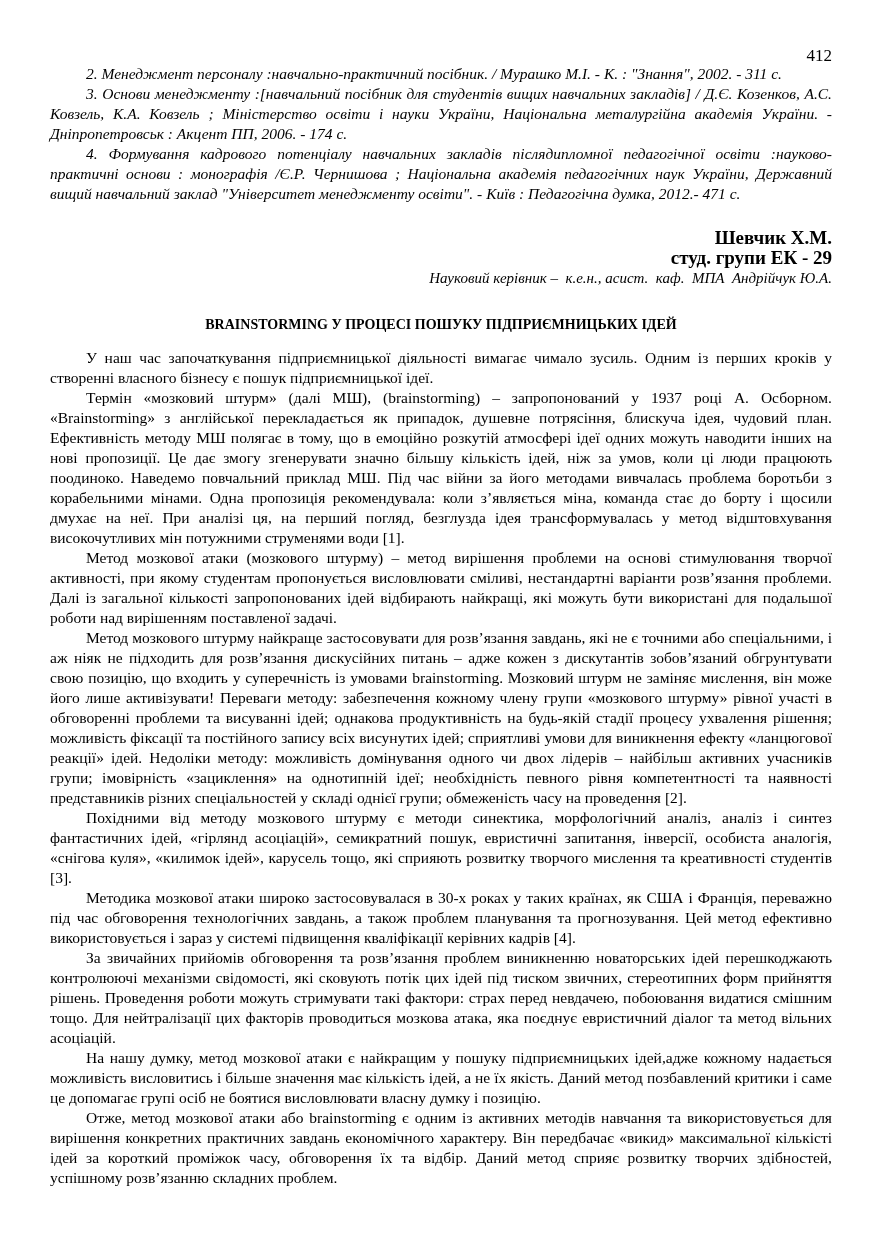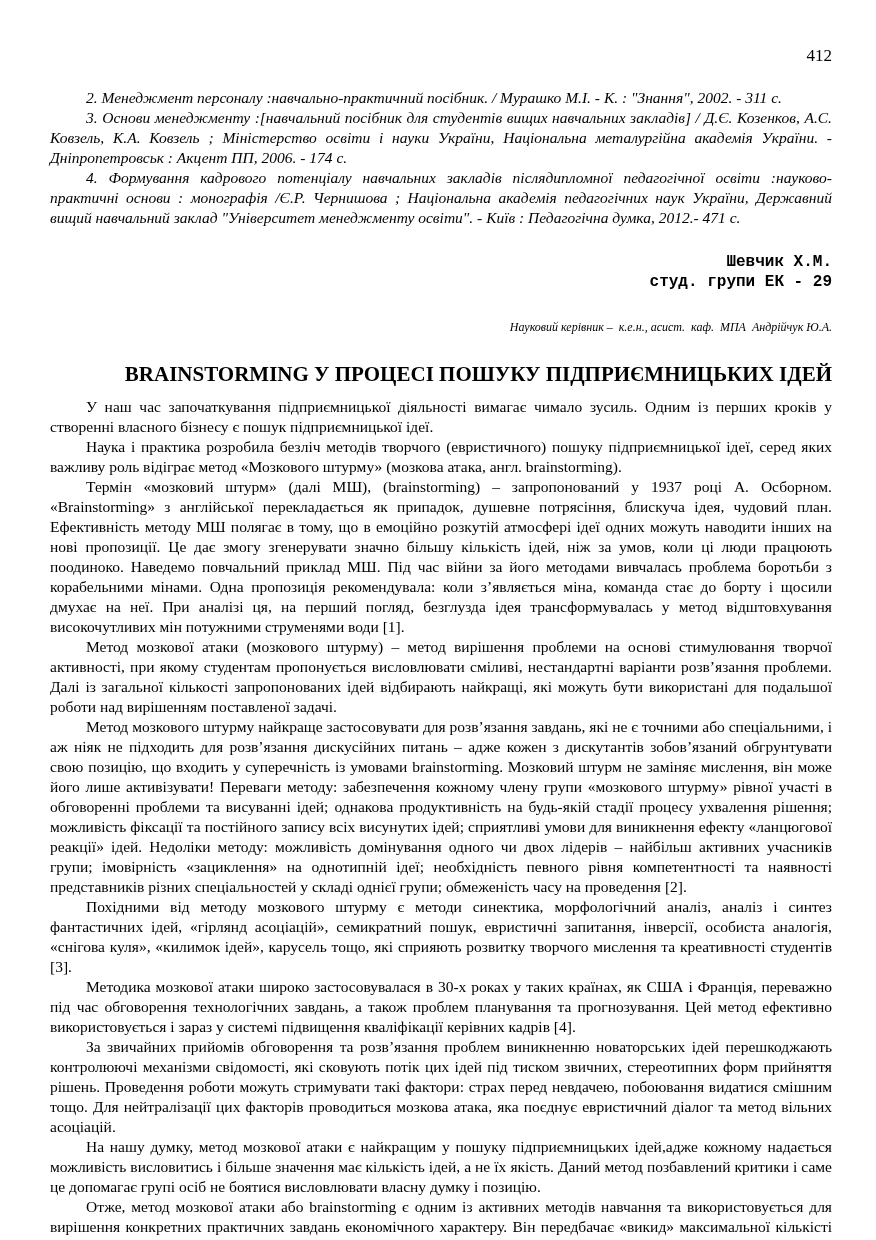--- a/index.html
+++ b/index.html
@@ -19,48 +19,46 @@
     padding: 0 44px 0 50px;
   }
   .page-number {
     position: absolute;
     top: 46px;
     right: 44px;
     font-size: 17px;
     line-height: 20px;
   }
   .refs-top {
-    padding-top: 88px;
+    padding-top: 64px;
     font-style: italic;
     font-size: 15.5px;
     line-height: 20px;
     text-align: justify;
   }
   .refs-top .ref { margin: 0; text-indent: 36px; }
   .author-block {
     margin-top: 24px;
     text-align: right;
   }
   .author-name, .author-group {
     font-weight: bold;
-    font-size: 16px;
+    font-size: 19px;
     line-height: 20px;
-    font-family: Liberation Mono, monospace;
   }
   .supervisor {
     font-style: italic;
-    font-size: 12px;
+    font-size: 15px;
     line-height: 20px;
     white-space: pre-wrap;
-    margin-top: 25px;
   }
   .title {
     margin: 26px 0 0 0;
-    text-align: right;
-    font-size: 21px;
+    text-align: center;
+    font-size: 14px;
     font-weight: bold;
     line-height: 22px;
   }
   .body-text {
     margin-top: 12px;
     font-size: 15.5px;
     line-height: 20px;
     text-align: justify;
   }
   .body-text .para { margin: 0; text-indent: 36px; }
@@ -82,21 +80,20 @@
     <section class="author-block">
       <div class="author-name">Шевчик Х.М.</div>
       <div class="author-group">студ. групи ЕК - 29</div>
       <div class="supervisor">Науковий керівник –  к.е.н., асист.  каф.  МПА  Андрійчук Ю.А.</div>
     </section>
 
     <h1 class="title">BRAINSTORMING У ПРОЦЕСІ ПОШУКУ ПІДПРИЄМНИЦЬКИХ ІДЕЙ</h1>
 
     <section class="body-text">
       <p class="para">У наш час започаткування підприємницької діяльності вимагає чимало зусиль. Одним із перших кроків у створенні власного бізнесу є пошук підприємницької ідеї.</p>
-      <p class="para">Наука і практика розробила безліч методів творчого (евристичного) пошуку підприємницької ідеї, серед яких важливу роль відіграє метод «Мозкового штурму» (мозкова атака, англ. brainstorming).</p>
       <p class="para">Термін «мозковий штурм» (далі МШ), (brainstorming) – запропонований у 1937 році А. Осборном. «Brainstorming» з англійської перекладається як припадок, душевне потрясіння, блискуча ідея, чудовий план. Ефективність методу МШ полягає в тому, що в емоційно розкутій атмосфері ідеї одних можуть наводити інших на нові пропозиції. Це дає змогу згенерувати значно більшу кількість ідей, ніж за умов, коли ці люди працюють поодиноко. Наведемо повчальний приклад МШ. Під час війни за його методами вивчалась проблема боротьби з корабельними мінами. Одна пропозиція рекомендувала: коли з’являється міна, команда стає до борту і щосили дмухає на неї. При аналізі ця, на перший погляд, безглузда ідея трансформувалась у метод відштовхування високочутливих мін потужними струменями води [1].</p>
       <p class="para">Метод мозкової атаки (мозкового штурму) – метод вирішення проблеми на основі стимулювання творчої активності, при якому студентам пропонується висловлювати сміливі, нестандартні варіанти розв’язання проблеми. Далі із загальної кількості запропонованих ідей відбирають найкращі, які можуть бути використані для подальшої роботи над вирішенням поставленої задачі.</p>
       <p class="para">Метод мозкового штурму найкраще застосовувати для розв’язання завдань, які не є точними або спеціальними, і аж ніяк не підходить для розв’язання дискусійних питань – адже кожен з дискутантів зобов’язаний обгрунтувати свою позицію, що входить у суперечність із умовами brainstorming. Мозковий штурм не заміняє мислення, він може його лише активізувати! Переваги методу: забезпечення кожному члену групи «мозкового штурму» рівної участі в обговоренні проблеми та висуванні ідей; однакова продуктивність на будь-якій стадії процесу ухвалення рішення; можливість фіксації та постійного запису всіх висунутих ідей; сприятливі умови для виникнення ефекту «ланцюгової реакції» ідей. Недоліки методу: можливість домінування одного чи двох лідерів – найбільш активних учасників групи; імовірність «зациклення» на однотипній ідеї; необхідність певного рівня компетентності та наявності представників різних спеціальностей у складі однієї групи; обмеженість часу на проведення [2].</p>
       <p class="para">Похідними від методу мозкового штурму є методи синектика, морфологічний аналіз, аналіз і синтез фантастичних ідей, «гірлянд асоціацій», семикратний пошук, евристичні запитання, інверсії, особиста аналогія, «снігова куля», «килимок ідей», карусель тощо, які сприяють розвитку творчого мислення та креативності студентів [3].</p>
       <p class="para">Методика мозкової атаки широко застосовувалася в 30-х роках у таких країнах, як США і Франція, переважно під час обговорення технологічних завдань, а також проблем планування та прогнозування. Цей метод ефективно використовується і зараз у системі підвищення кваліфікації керівних кадрів [4].</p>
       <p class="para">За звичайних прийомів обговорення та розв’язання проблем виникненню новаторських ідей перешкоджають контролюючі механізми свідомості, які сковують потік цих ідей під тиском звичних, стереотипних форм прийняття рішень. Проведення роботи можуть стримувати такі фактори: страх перед невдачею, побоювання видатися смішним тощо. Для нейтралізації цих факторів проводиться мозкова атака, яка поєднує евристичний діалог та метод вільних асоціацій.</p>
       <p class="para">На нашу думку, метод мозкової атаки є найкращим у пошуку підприємницьких ідей,адже кожному надається можливість висловитись і більше значення має кількість ідей, а не їх якість. Даний метод позбавлений критики і саме це допомагає групі осіб не боятися висловлювати власну думку і позицію.</p>
       <p class="para">Отже, метод мозкової атаки або brainstorming є одним із активних методів навчання та використовується для вирішення конкретних практичних завдань економічного характеру. Він передбачає «викид» максимальної кількісті ідей за короткий проміжок часу, обговорення їх та відбір. Даний метод сприяє розвитку творчих здібностей, успішному розв’язанню складних проблем.</p>
     </section>
 

